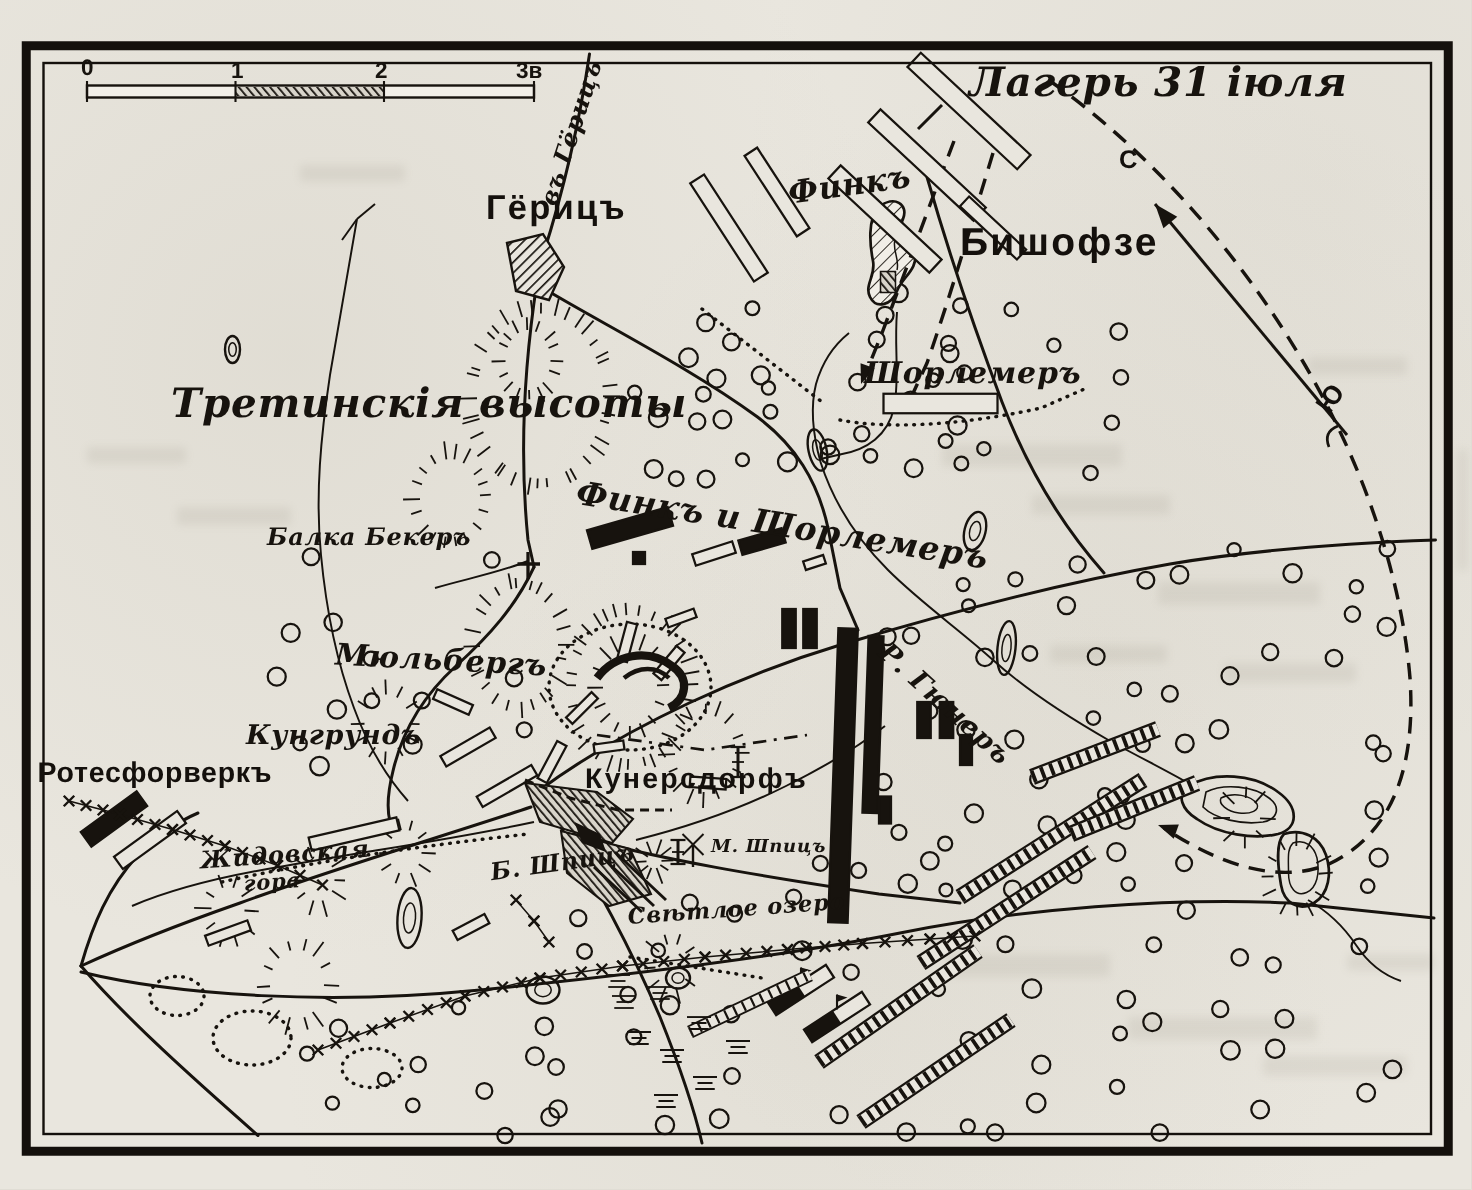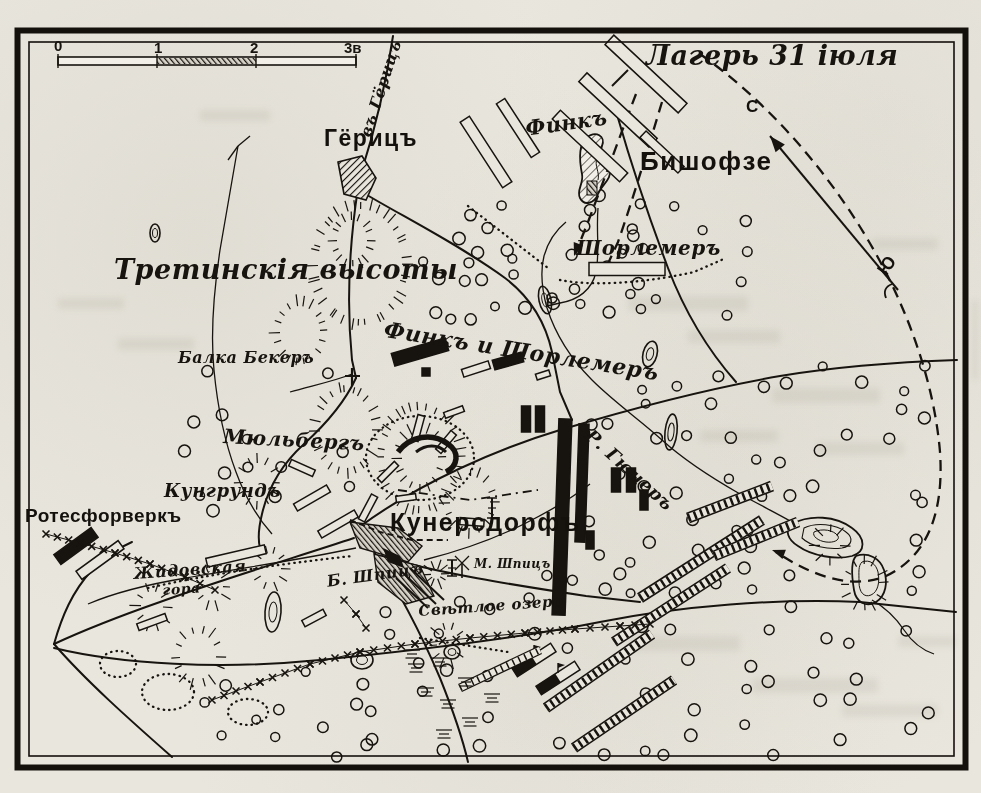--- a/index.html
+++ b/index.html
@@ -756,21 +756,21 @@
     <span class="lbl script" style="left:358px;top:134px;font-size:16px;transform:rotate(-72deg);">въ Гёрицъ</span>
     <span class="lbl print" style="left:324px;top:127px;font-size:23px;">Гёрицъ</span>
     <span class="lbl script" style="left:524px;top:118px;font-size:21px;transform:rotate(-8deg);">Финкъ</span>
     <span class="lbl print" style="left:600px;top:148px;font-size:26px;margin-left:40px;">Бишофзе</span>
     <span class="lbl script" style="left:576px;top:238px;font-size:20px;">Шорлемеръ</span>
     <span class="lbl script" style="left:100px;top:256px;font-size:27px;margin-left:14px;">Третинскія высоты</span>
     <span class="lbl ital" style="left:178px;top:350px;font-size:16px;">Балка Бекеръ</span>
     <span class="lbl script" style="left:386px;top:318px;font-size:22px;transform:rotate(9deg);">Финкъ и Шорлемеръ</span>
     <span class="lbl script" style="left:224px;top:426px;font-size:20px;transform:rotate(3deg);">Мюльбергъ</span>
     <span class="lbl ital" style="left:164px;top:482px;font-size:18px;">Кунгрундъ</span>
-    <span class="lbl print" style="left:390px;top:510px;font-size:25px;">Кунерсдорфъ</span>
+    <span class="lbl print" style="left:390px;top:510px;font-size:19px;">Кунерсдорфъ</span>
     <span class="lbl script" style="left:594px;top:426px;font-size:18px;transform:rotate(42deg);">Р. Гюнеръ</span>
     <span class="lbl print" style="left:25px;top:506px;font-size:19px;letter-spacing:.5px;">Ротесфорверкъ</span>
     <span class="lbl script" style="left:133px;top:566px;font-size:16px;transform:rotate(-4deg);">Жидовская</span>
     <span class="lbl script" style="left:162px;top:583px;font-size:14px;transform:rotate(-4deg);">гора</span>
     <span class="lbl script" style="left:326px;top:574px;font-size:16px;transform:rotate(-8deg);">Б. Шпицъ</span>
     <span class="lbl script" style="left:474px;top:558px;font-size:12px;">М. Шпицъ</span>
     <span class="lbl script" style="left:418px;top:604px;font-size:15px;transform:rotate(-4deg);">Свѣтлое озеро</span>
 
     <span class="lbl num" style="left:54px;top:38px;font-size:15px;">0</span>
     <span class="lbl num" style="left:154px;top:40px;font-size:15px;">1</span>

